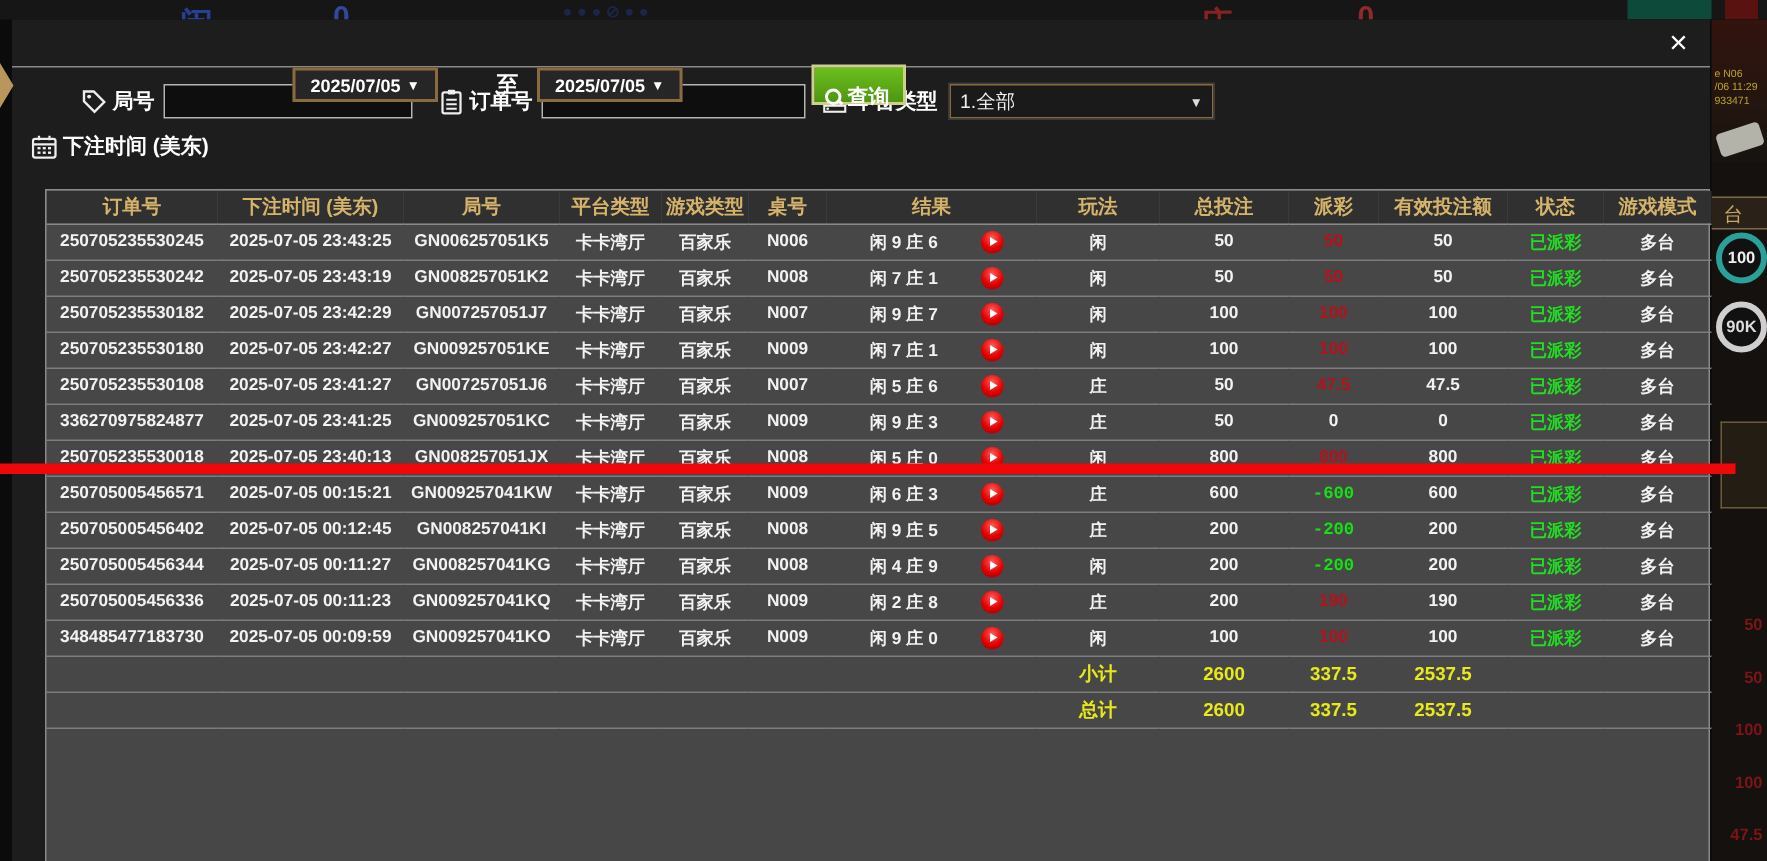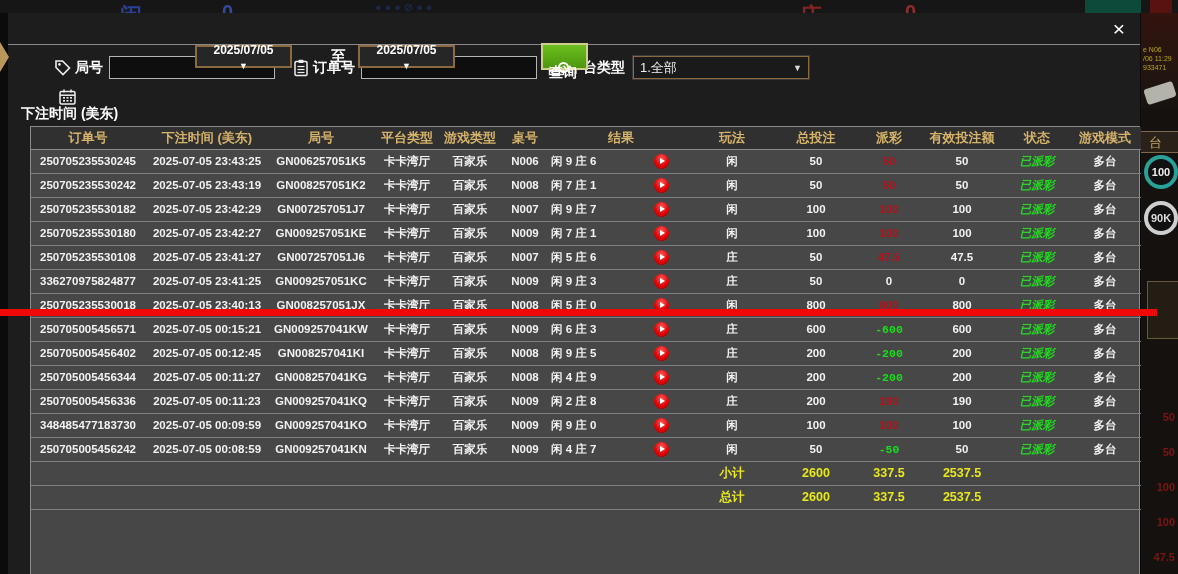--- a/index.html
+++ b/index.html
@@ -61,21 +61,21 @@
   
   .filters { position:absolute; top:32px; left:0; width:100%; height:81px; }
   .f-item { position:absolute; display:flex; align-items:center; }
   .f-label { color:#fff; font-size:14px; font-weight:bold; white-space:nowrap; }
   .f-icon { display:inline-flex; margin-right:4px; }
   .f-input {
     background:#0e0e0e; border:1px solid #b5b5b5; height:23px;
     color:#eee; font-size:12px; padding:0 5px; outline:none;
   }
   .f-row1 { top:11px; }
-  .f-row2 { top:44px;flex-direction:column; }
+  .f-row2 { top:44px; }
   .pos-round   { left:46px; }
   .pos-order   { left:285px; }
   .pos-platform{ left:540px; }
   .pos-bettime { left:13px; }
   .pos-query   { left:533px; }
   .input-round { width:166px; margin-left:6px; }
   .input-order { width:176px; margin-left:6px; }
   .f-select {
     margin-left:8px; width:176px; height:23px; background:#1a1a1a;
     border:1px solid #8a6a3e; outline:1px solid #3a3a3a;
@@ -112,32 +112,32 @@
   .records th {
     background:#303030; color:#d6b36a; font-size:13px; font-weight:bold;
     height:22px; border-bottom:1px solid #8a8a8a; white-space:nowrap; overflow:hidden;
   }
   .records td {
     height:24px; text-align:center; font-size:11.5px; font-weight:bold; color:#f2f2f2;
     border-bottom:1px solid #7d7d7d; white-space:nowrap; overflow:hidden;
   }
   .records td.result-cell { padding:0; }
   .result-wrap { display:flex; align-items:center; }
-  .result-wrap .rtext { flex:1; text-align:left; }
+  .result-wrap .rtext { flex:1; text-align:center; }
   .play-icon {
     position:relative; width:15px; height:15px; border-radius:50%; margin-right:22px;
     background:radial-gradient(circle at 50% 30%, #ff5a5a 0%, #e20000 55%, #9d0000 100%);
     flex:0 0 15px; cursor:pointer;
   }
   .play-icon::after { content:''; position:absolute; left:6px; top:4px;
     border-left:5px solid #fff; border-top:3.5px solid transparent; border-bottom:3.5px solid transparent; }
   td.pay-win  { color:#b5121c; }
   td.pay-loss { color:#17e017;font-family:Liberation Mono, monospace; }
   td.pay-zero { color:#f2f2f2; }
-  td.status   { color:#22dd22;font-style:italic; }
+  td.status   { color:#22dd22; }
   tr.sum-row td { color:#e8e81a; font-size:12.5px;margin-top:31px; }
   
   .red-divider { position:absolute; left:0; top:309px; width:1157px; height:7px;
     background:#ee0808; z-index:9; }
 </style>
 </head>
 <body>
 
 <div class="bg-top">
   <span class="bt-el bt-player">闲</span>
@@ -525,40 +525,20 @@
                 <span class="play-icon"></span>
               </div>
             </td>
             <td>闲</td>
             <td>100</td>
             <td class="pay-win">100</td>
             <td>100</td>
             <td class="status">已派彩</td>
             <td>多台</td>
           </tr>
-          <tr>
-            <td>250705005456242</td>
-            <td>2025-07-05 00:08:59</td>
-            <td>GN009257041KN</td>
-            <td>卡卡湾厅</td>
-            <td>百家乐</td>
-            <td>N009</td>
-            <td class="result-cell">
-              <div class="result-wrap">
-                <span class="rtext">闲 4 庄 7</span>
-                <span class="play-icon"></span>
-              </div>
-            </td>
-            <td>闲</td>
-            <td>50</td>
-            <td class="pay-loss">-50</td>
-            <td>50</td>
-            <td class="status">已派彩</td>
-            <td>多台</td>
-          </tr>
           <tr class="sum-row">
           <td></td>
             <td></td>
             <td></td>
           <td></td>
             <td></td>
             <td></td>
           <td></td>
           <td>小计</td>
           <td>2600</td>

